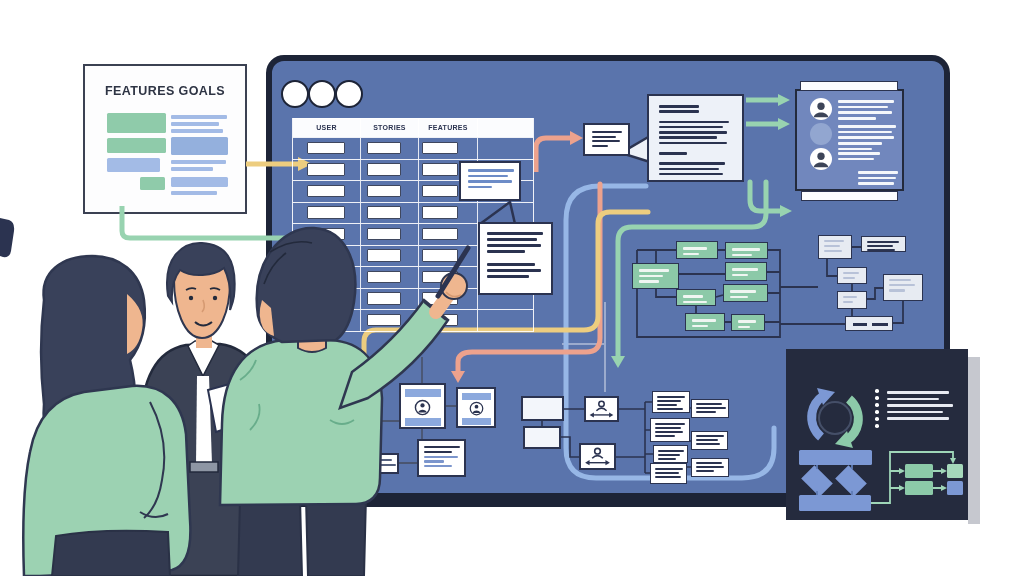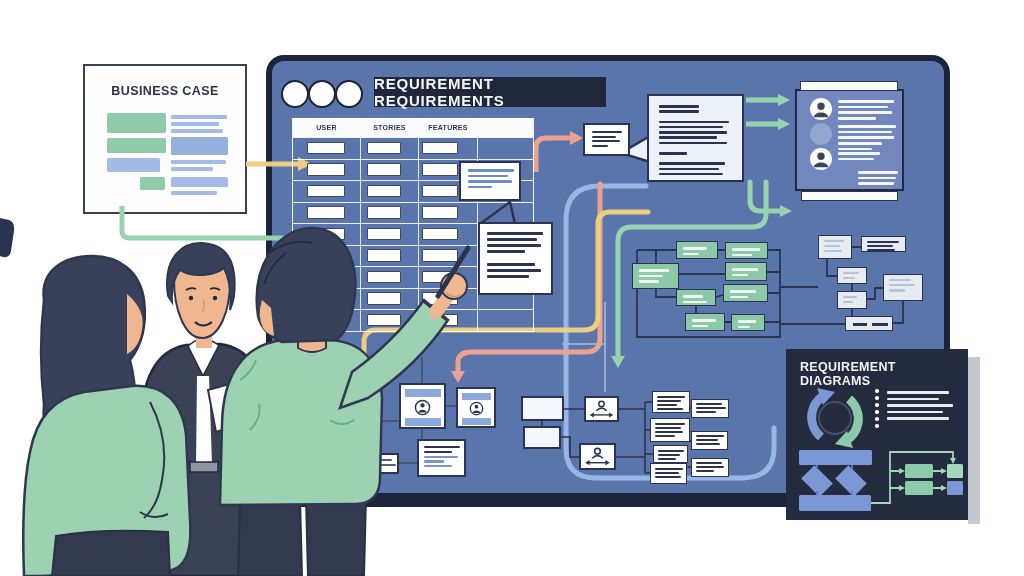--- a/index.html
+++ b/index.html
@@ -60,23 +60,20 @@
 <body>
 
 <div class="canvas">
 
   <div class="abs board"></div>
 
   <div class="abs dot" style="left:281px;top:80px;"></div>
   <div class="abs dot" style="left:308px;top:80px;"></div>
   <div class="abs dot" style="left:335px;top:80px;"></div>
 
-  <div class="abs board-title">
-    <span>REQUIREMENT REQUIREMENTS</span>
-  </div>
 
   <svg class="abs" style="left:0;top:0;z-index:2;" width="1024" height="576" viewBox="0 0 1024 576">
 
     <path d="M605,302 L605,392 M562,344 L605,344" stroke="rgba(255,255,255,.4)" stroke-width="2" fill="none"></path>
 
     <path d="M646,186 L600,186 Q566,186 566,220 L566,448 Q566,478 596,478 L742,478 Q774,478 774,448 L774,428" stroke="#97b7e6" stroke-width="5" fill="none" stroke-linecap="round"></path>
 
     <path d="M600,184 L600,338 Q600,352 586,352 L472,352 Q458,352 458,362 L458,371" stroke="#eda28d" stroke-width="5" fill="none" stroke-linecap="round"></path>
     <polygon points="451,371 465,371 458,383" fill="#eda28d"></polygon>
 
@@ -487,38 +484,37 @@
       <div style="width: 22px; height: 1.8px; background: rgb(43, 51, 80); margin-bottom: 2.2px; border-radius: 1px;"></div>
       <div style="width: 24px; height: 1.8px; background: rgb(43, 51, 80); margin-bottom: 2.2px; border-radius: 1px;"></div>
     </div>
   <div class="abs note" style="left:691px;top:458px;width:38px;height:19px;padding:3px 0 0 4px;border-width:1.5px;">
       <div style="width: 26px; height: 1.8px; background: rgb(43, 51, 80); margin-bottom: 2.2px; border-radius: 1px;"></div>
       <div style="width: 28px; height: 1.8px; background: rgb(43, 51, 80); margin-bottom: 2.2px; border-radius: 1px;"></div>
       <div style="width: 18px; height: 1.8px; background: rgb(43, 51, 80); margin-bottom: 2.2px; border-radius: 1px;"></div>
     </div>
 
   <div class="abs bg-panel">
-    <div class="abs bg-title">BUSINESS CASE</div>
+    <div class="abs bg-title">FEATURES GOALS</div>
     <div class="blk c-green" style="left:22px;top:47px;width:59px;height:20px;"></div>
     <div class="ln c-blue" style="left:86px;top:49px;width:56px;height:4px;"></div>
     <div class="ln c-blue" style="left:86px;top:56px;width:48px;height:4px;"></div>
     <div class="ln c-blue" style="left:86px;top:63px;width:52px;height:4px;"></div>
     <div class="blk c-green" style="left:22px;top:72px;width:59px;height:15px;"></div>
     <div class="blk c-blue2" style="left:86px;top:71px;width:57px;height:18px;"></div>
     <div class="blk c-blue" style="left:22px;top:92px;width:53px;height:14px;"></div>
     <div class="ln c-blue" style="left:86px;top:94px;width:55px;height:4px;"></div>
     <div class="ln c-blue" style="left:86px;top:101px;width:42px;height:4px;"></div>
     <div class="blk c-green" style="left:55px;top:111px;width:25px;height:13px;"></div>
     <div class="blk c-blue" style="left:86px;top:111px;width:57px;height:10px;"></div>
     <div class="ln c-blue" style="left:86px;top:125px;width:46px;height:4px;"></div>
   </div>
 
   <div class="abs diag-shadow"></div>
   <div class="abs diag-panel">
-    <div class="abs diag-title">REQUIREMENT DIAGRAMS</div>
     <svg class="abs" style="left:11px;top:34px;" width="76" height="72" viewBox="0 0 76 72">
       <circle cx="38" cy="35" r="16" fill="none" stroke="#454f68" stroke-width="2"></circle>
       <path d="M24,54 A26,26 0 0 1 15,30 A26,26 0 0 1 26,13" stroke="#7c98d4" stroke-width="9" fill="none"></path>
       <polygon points="20,5 38,9 26,22" fill="#7c98d4"></polygon>
       <path d="M52,16 A26,26 0 0 1 61,40 A26,26 0 0 1 50,57" stroke="#8ccaa9" stroke-width="9" fill="none"></path>
       <polygon points="56,65 38,61 50,48" fill="#8ccaa9"></polygon>
     </svg>
     <div>
       <div style="position:absolute;left:89px;top:40px;">
         <div style="width:3.5px;height:3.5px;border-radius:50%;background:#fff;margin-bottom:3.6px;"></div>

